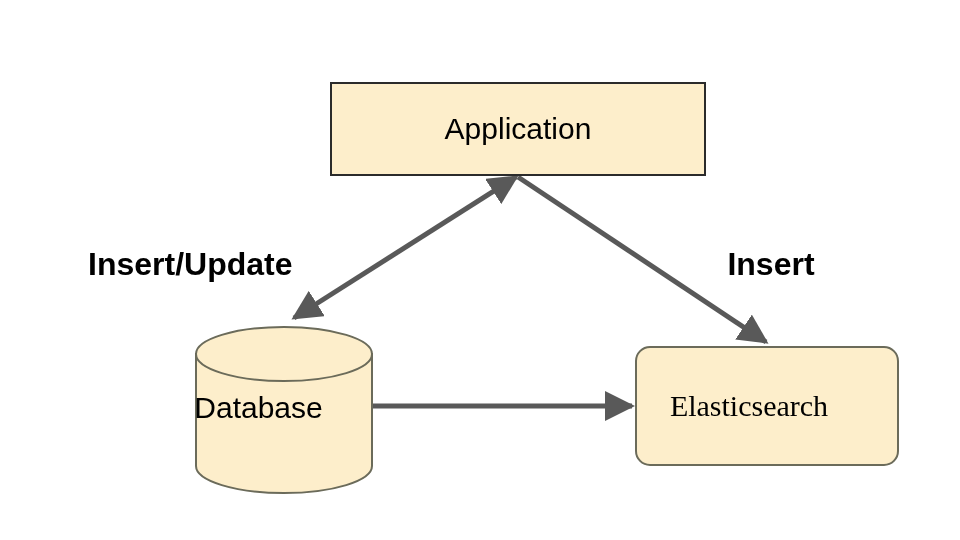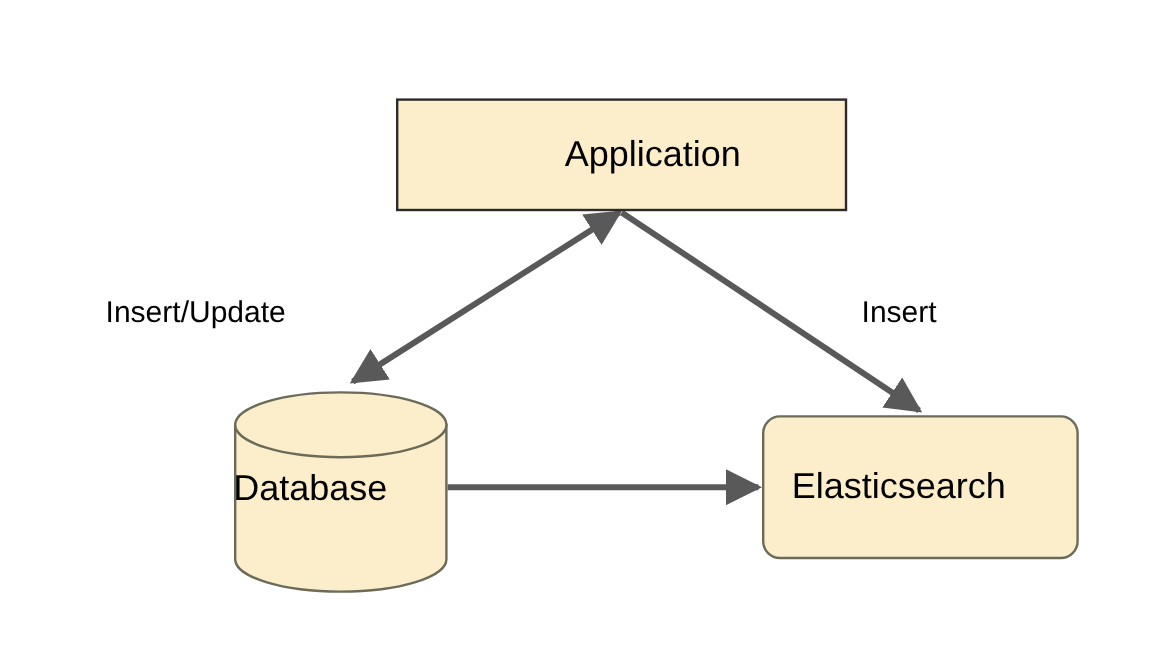--- a/index.html
+++ b/index.html
@@ -28,29 +28,31 @@
     font-size: 30px;
     line-height: 1;
     color: #000000;
     white-space: nowrap;
     text-align: center;
     pointer-events: none;
   }
   .edge-label {
     position: absolute;
     font-family: "Liberation Sans", sans-serif;
-    font-size: 25px;
+    font-size: 32px;
     line-height: 1;
     color: #000000;
     white-space: nowrap;
+    text-align: center;
     pointer-events: none;
+    font-weight: bold;
   }
-  #label-application { left: 331px; top: 114px; width: 374px; padding-left: 26px; }
+  #label-application { left: 331px; top: 114px; width: 374px; }
   #label-database    { left: 180px; top: 393px; width: 157px; }
-  #label-elastic     { left: 636px; top: 391px; width: 226px; }
+  #label-elastic     { left: 636px; top: 391px; width: 226px; font-family: Liberation Serif, serif; }
   #label-insert      { left: 88px;  top: 248px; width: 200px; }
   #label-search      { left: 718px; top: 248px; width: 106px; }
   #label-sync        { left: 434px; top: 443px; width: 156px; }
 </style>
 </head>
 <body>
 
 <div id="canvas">
 
   <svg id="diagram-svg" viewBox="0 0 960 540" xmlns="http://www.w3.org/2000/svg">

